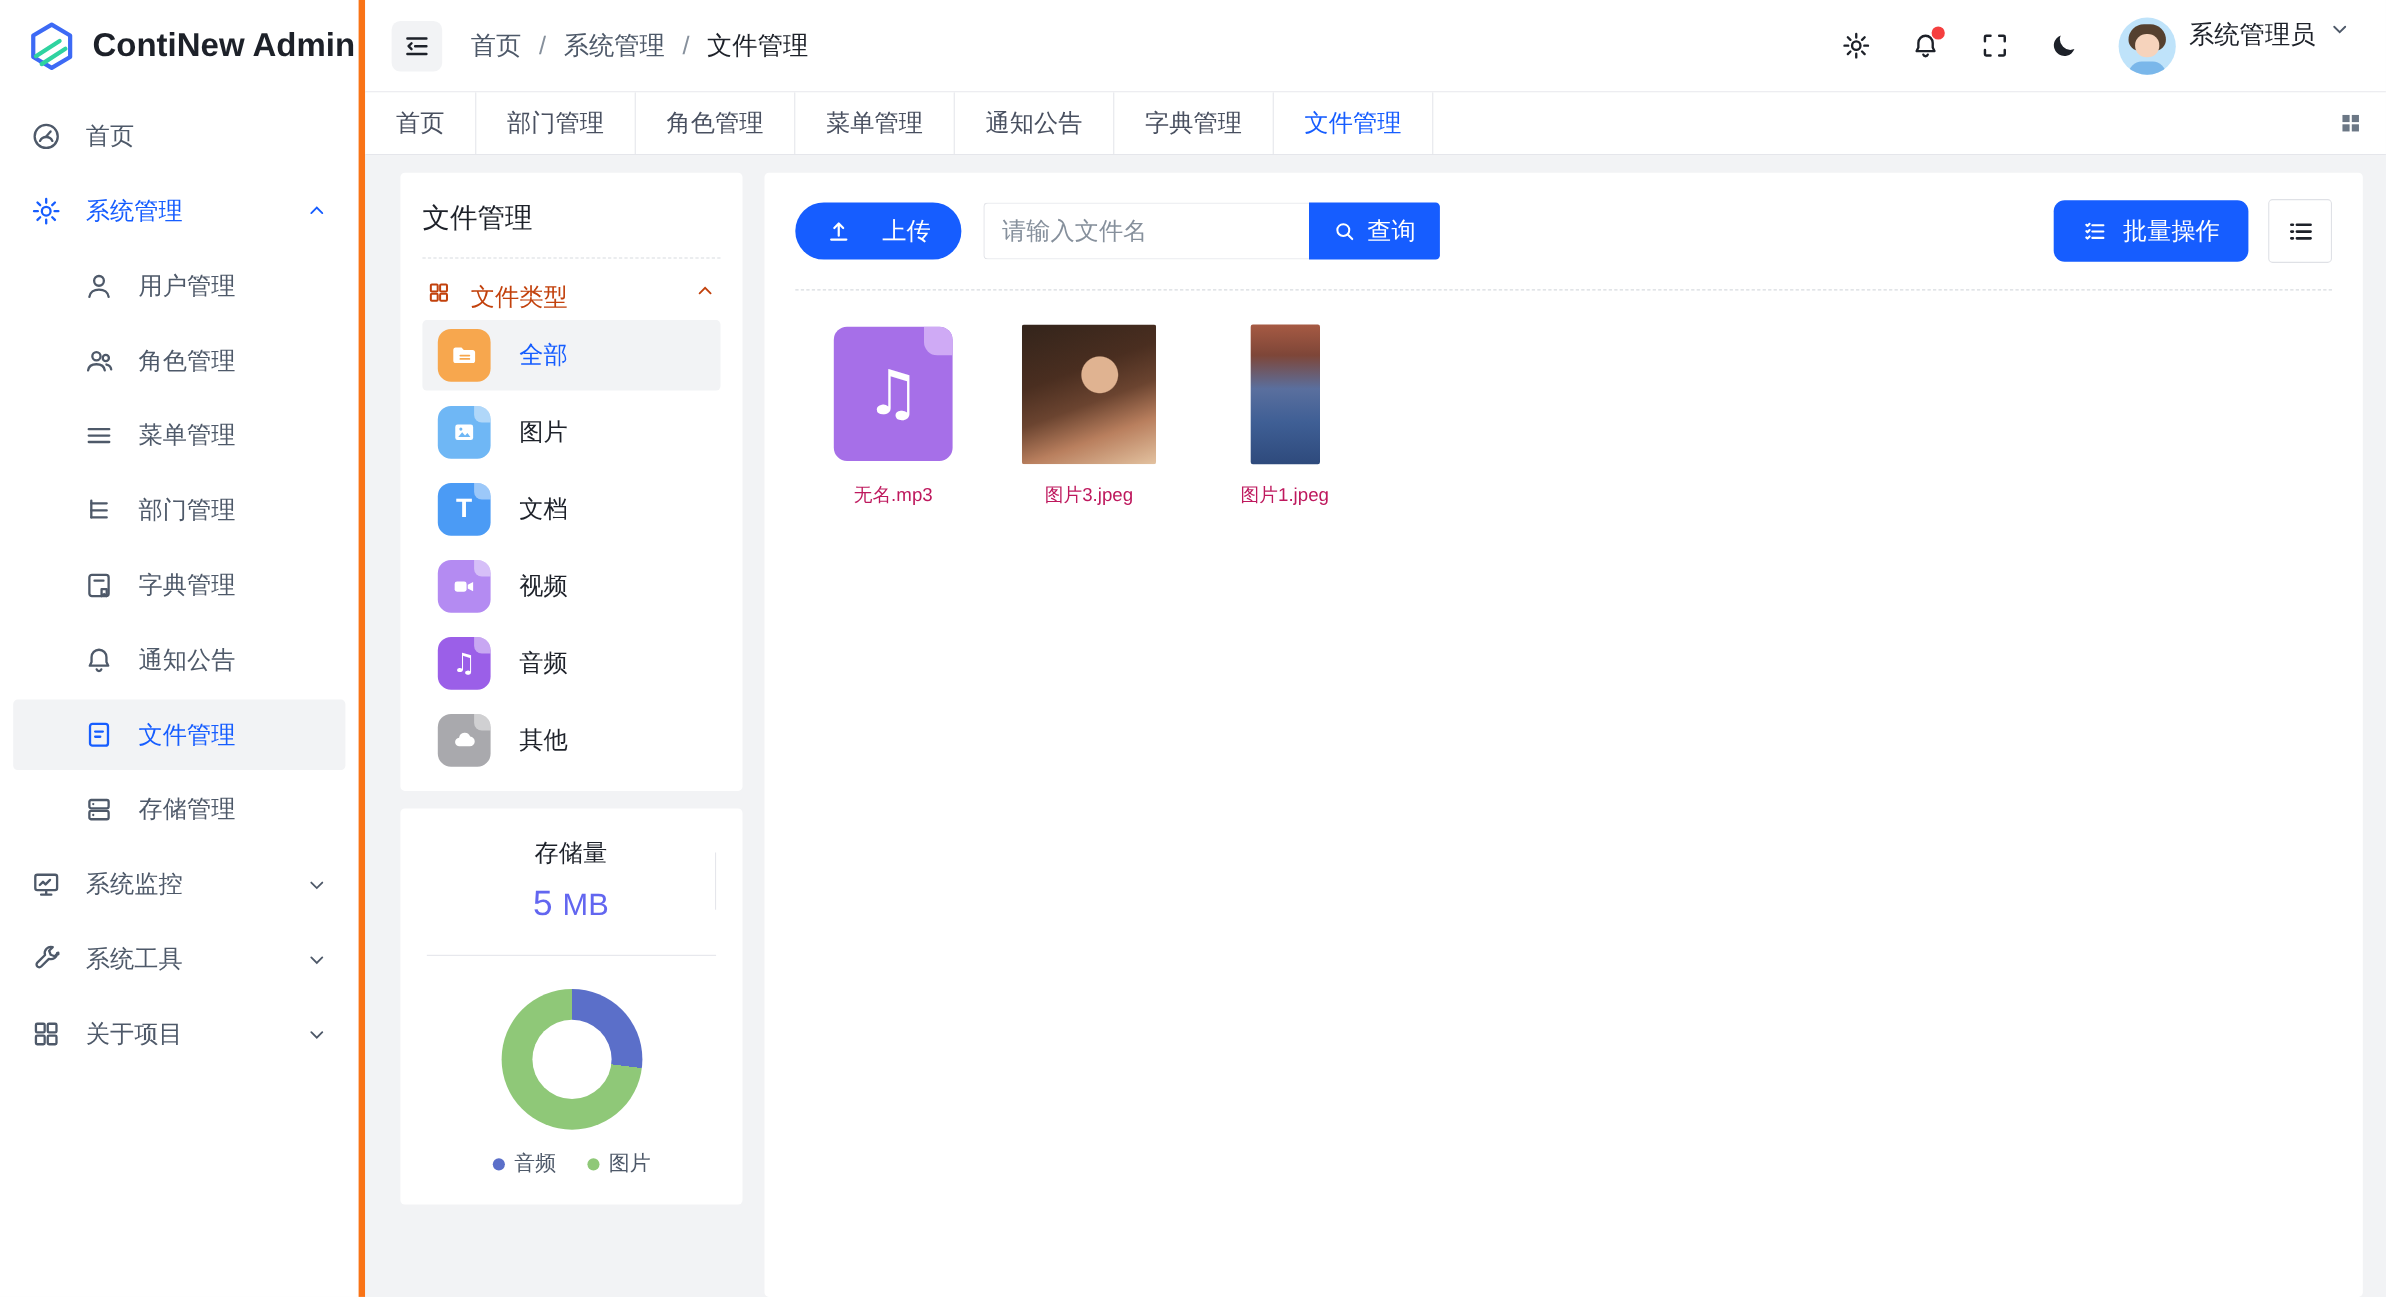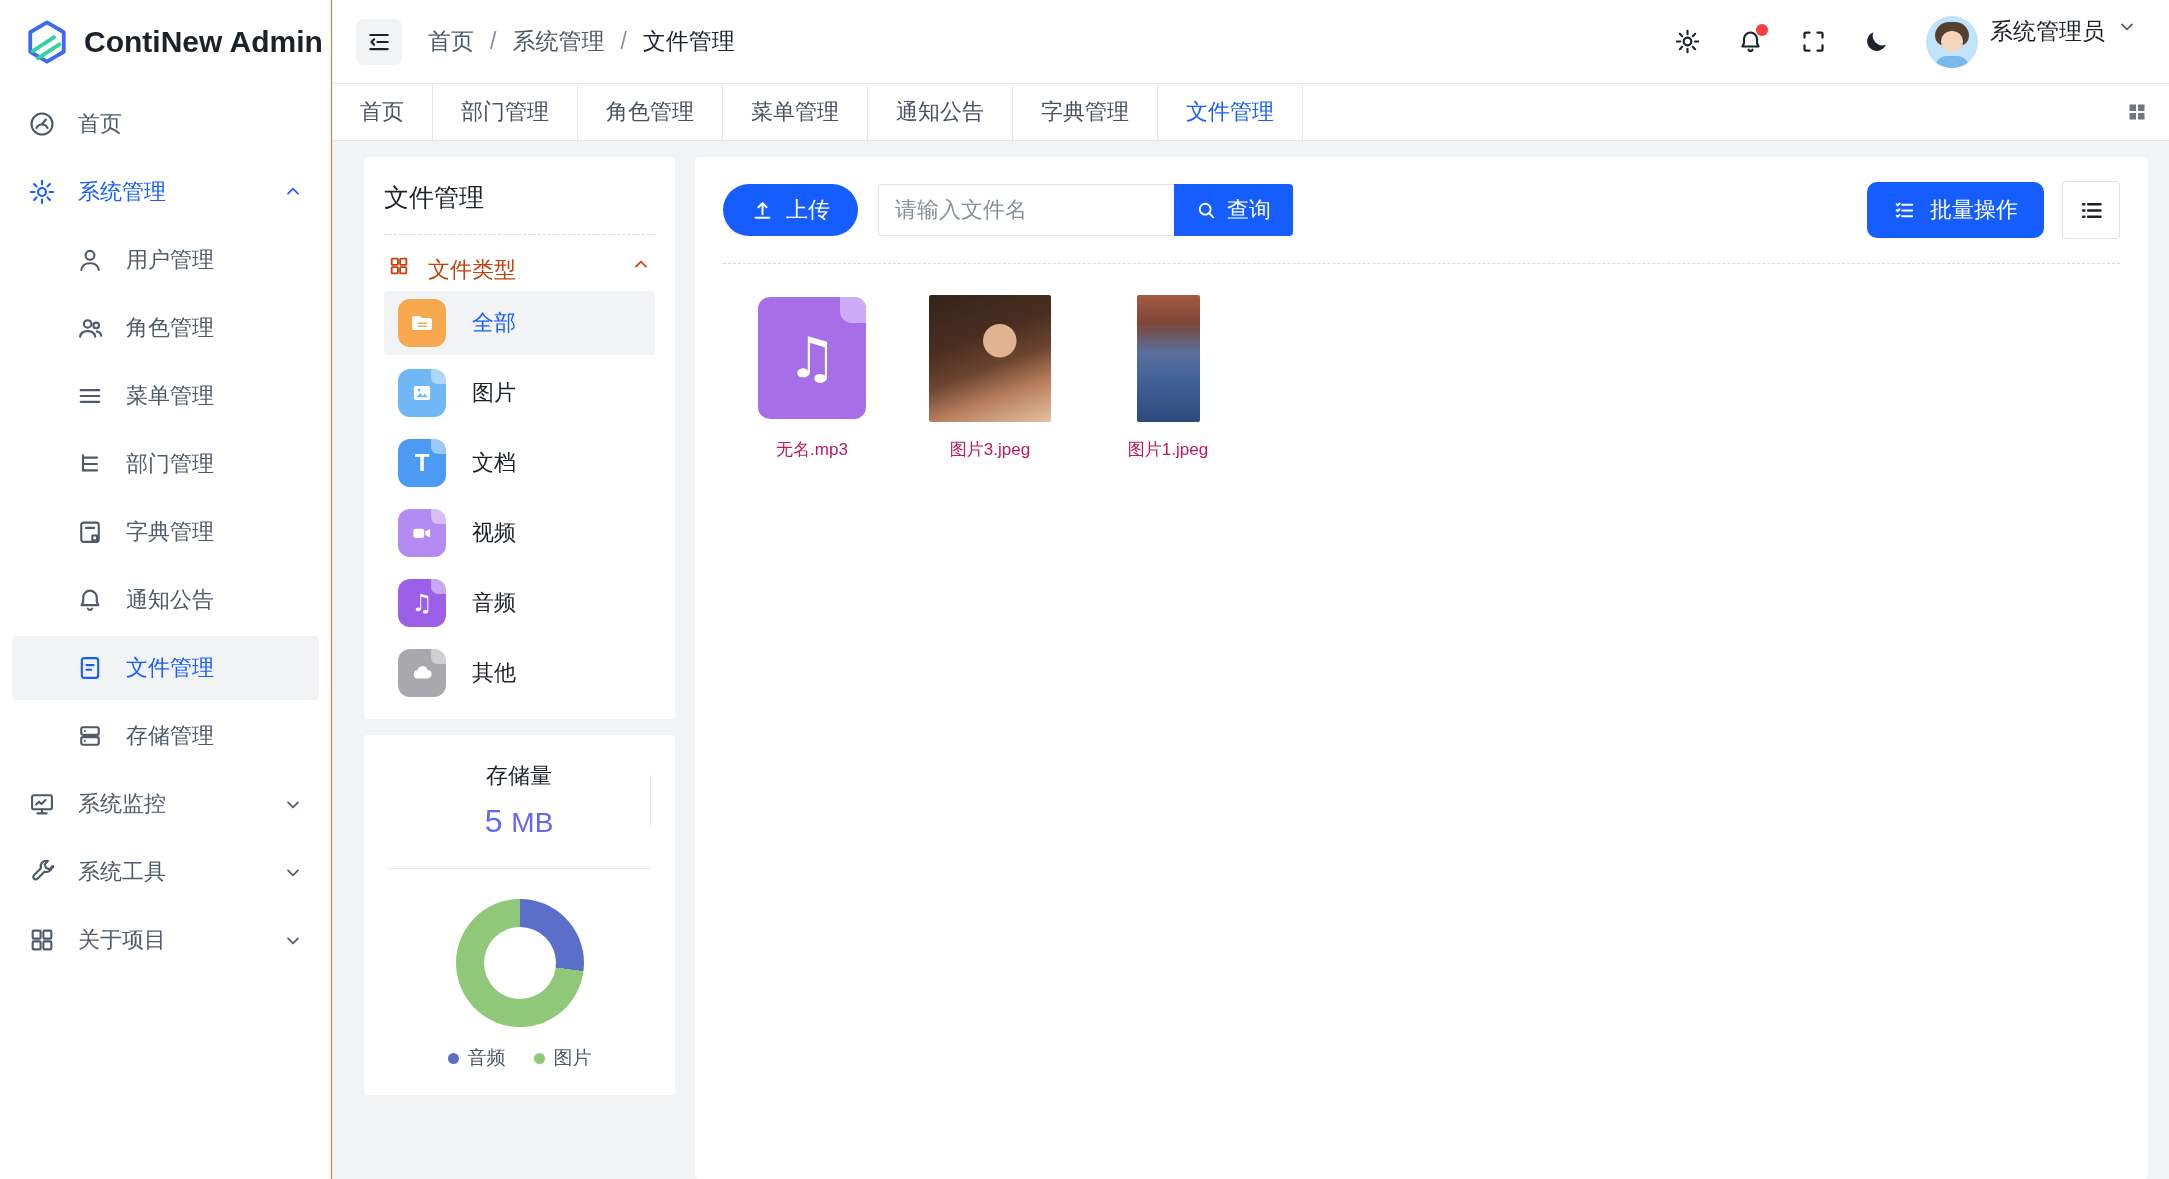--- a/index.html
+++ b/index.html
@@ -3,21 +3,21 @@
 <meta charset="utf-8">
 <style>
   * { box-sizing: border-box; margin: 0; padding: 0; }
   html,body { width:2169px; height:1179px; overflow:hidden; }
   body { font-family:"Liberation Sans","DejaVu Sans",sans-serif; background:#f2f3f5; color:#1d2129; }
   svg { display:block; }
 
   .app { width:2169px; height:1179px; display:grid; grid-template-columns:332px 1fr; grid-template-rows:84px 57px 1fr; }
 
   
-  .side { grid-row:1/4; grid-column:1; background:#fff; border-right:1px solid #f97316; display:flex; flex-direction:column; }
+  .side { grid-row:1/4; grid-column:1; background:#fff; border-right:6px solid #f97316; display:flex; flex-direction:column; }
   .logo-row { height:84px; flex:0 0 84px; display:flex; align-items:center; padding-left:24px; gap:14px; }
   .logo-title { font-size:30px; font-weight:700; color:#1d2129; white-space:nowrap; }
   .menu { padding:8px 12px; }
   .m-item { height:64px; margin-bottom:4px; border-radius:4px; display:flex; align-items:center; padding:0 16px; gap:22px; font-size:22px; color:#4e5969; cursor:pointer; }
   .m-item .mi { width:28px; height:28px; flex:0 0 28px; color:#4e5969; }
   .m-item .mi svg { width:28px; height:28px; }
   .m-item.sub { padding-left:64px; }
   .m-item .chev { margin-left:auto; color:#4e5969; }
   .m-item.parent-active, .m-item.parent-active .mi, .m-item.parent-active .chev { color:#165dff; }
   .m-item.active { background:#f2f3f5; color:#165dff; }
@@ -81,21 +81,21 @@
   .stats-hr { border-top:1px solid #e5e6eb; margin:28px 0 30px; }
   .donut { width:128px; height:128px; border-radius:50%; margin:0 auto; position:relative; }
   .donut::after { content:''; position:absolute; inset:28px; border-radius:50%; background:#fff; }
   .legend { display:flex; justify-content:center; gap:28px; margin-top:18px; }
   .legend-item { display:flex; align-items:center; gap:9px; font-size:19px; color:#4e5969; }
   .dot { width:11px; height:11px; border-radius:50%; }
 
   .main-card { flex:1; padding:24px 28px; display:flex; flex-direction:column; }
   .toolbar { display:flex; align-items:center; }
   .btn { border:none; display:flex; align-items:center; justify-content:center; cursor:pointer; font-family:inherit; }
-  .btn-upload { height:52px; border-radius:26px; background:#165dff; color:#fff; font-size:22px; padding:0 28px; gap:12px; }
+  .btn-upload { height:52px; border-radius:26px; background:#165dff; color:#fff; font-size:22px; padding:0 28px; gap:28px; }
   .search-wrap { display:flex; margin-left:20px; }
   .search-input { width:296px; height:52px; border:1px solid #dfe1e6; border-right:none; border-radius:4px 0 0 4px; padding:0 16px; font-size:22px; color:#1d2129; outline:none; font-family:inherit; background:#fff; }
   .search-input::placeholder { color:#86909c; }
   .btn-query { height:52px; background:#165dff; color:#fff; font-size:22px; padding:0 22px; border-radius:0 4px 4px 0; gap:10px; }
   .tb-spacer { flex:1; }
   .btn-batch { height:56px; border-radius:10px; background:#165dff; color:#fff; font-size:22px; padding:0 26px; gap:14px; }
   .btn-view { width:58px; height:58px; margin-left:18px; background:#fff; border:1px solid #dfe1e6; border-radius:4px; color:#1d2129; }
   .toolbar-dash { border-top:1px dashed #d8dbe0; margin-top:24px; }
 
   .files { display:flex; margin-top:30px; }

